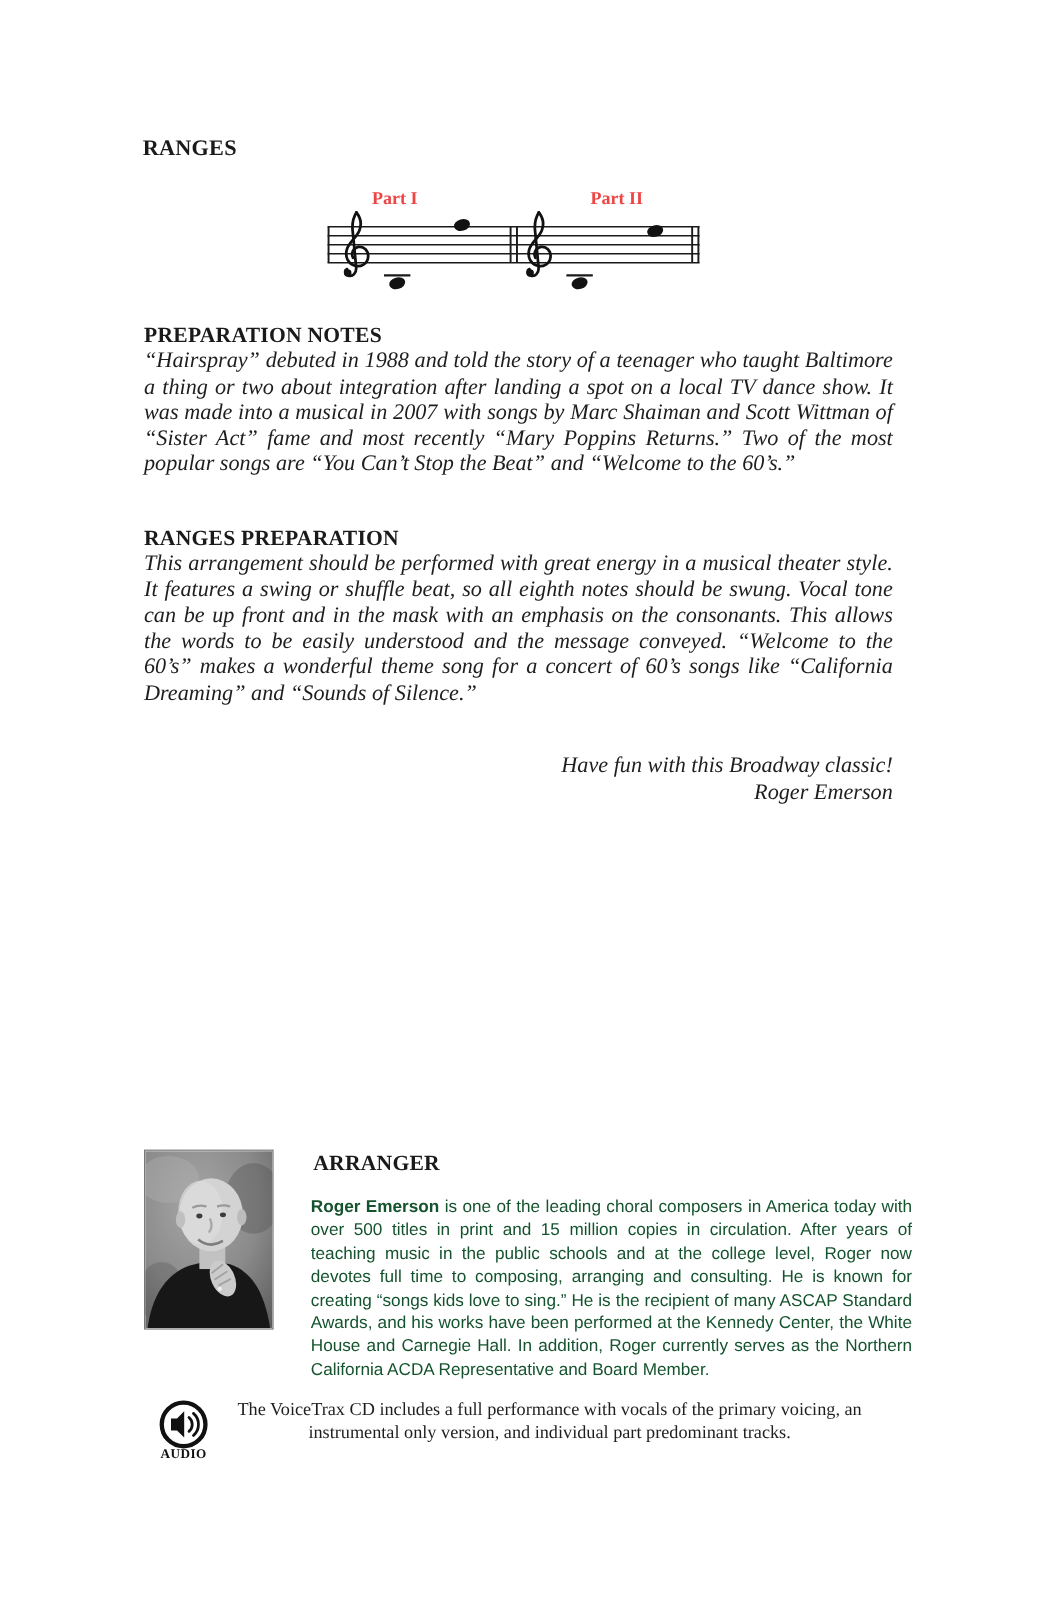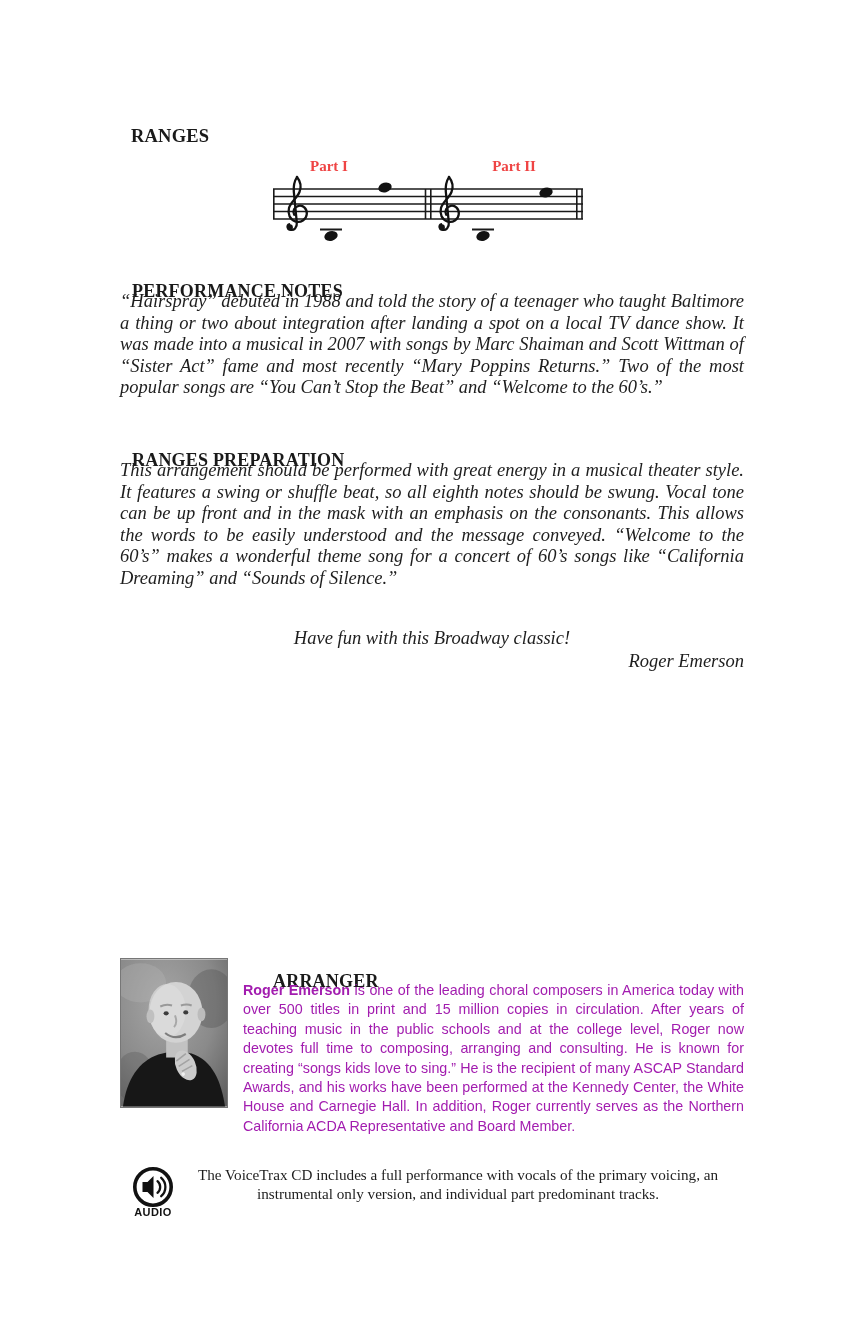--- a/index.html
+++ b/index.html
@@ -12,21 +12,21 @@
     color:#1c1c1c;
     overflow:hidden;
   }
   .abs{position:absolute;}
   .h-serif{
     font-family:"Liberation Serif","DejaVu Serif",serif;
     font-weight:bold;
     font-size:18px;
     letter-spacing:.2px;
     color:#1a1a1a;
-    margin:12px;
+    margin:0;
     text-align:right;
   }
   .body-text{
     font-size:18.5px;
     line-height:21.6px;
     text-align:justify;
     margin:0;
     color:#1e1e1e;
     font-style:italic;
   }
@@ -42,33 +42,33 @@
     font-style:italic;
     text-align:right;
     margin:0;
     color:#1e1e1e;
   }
   .bio-text{
     font-family:"Liberation Sans","DejaVu Sans",sans-serif;
     font-size:14.3px;
     line-height:19.4px;
     text-align:justify;
-    margin:0;
-    color:#a21caf;
+    margin:16px;
+    color:#14532d;
   }
   .bio-text b{font-weight:bold;}
   .voicetrax{
     font-size:15.2px;
     line-height:19px;
     margin:0;
     color:#1e1e1e;
     text-align:center;
   }
   .audio-label{
-    font-family:Liberation Sans, sans-serif;
+    font-family:Liberation Serif, serif;
     font-size:11px;
     font-weight:bold;
     letter-spacing:.4px;
     text-align:center;
     color:#111;
   }
   .photo-frame{border:1px solid #777; box-sizing:border-box;}
 </style>
 </head>
 <body>
@@ -116,27 +116,27 @@
       <ellipse cx="125" cy="37.5" rx="6.8" ry="4.8" transform="rotate(-15 125 37.5)"></ellipse>
     </g>
 
     <g fill="#121212">
       <line x1="212" y1="79.5" x2="234" y2="79.5" stroke="#1a1a1a" stroke-width="2"></line>
       <ellipse cx="223" cy="86" rx="6.8" ry="4.8" transform="rotate(-15 223 86)"></ellipse>
       <ellipse cx="286" cy="42.5" rx="6.8" ry="4.8" transform="rotate(-15 286 42.5)"></ellipse>
     </g>
   </svg>
 
-  <h2 class="abs h-serif" style="left:120px; top:269px;">PERFORMANCE NOTES</h2>
+  <h2 class="abs h-serif" style="left:120px; top:269px;">PREPARATION NOTES</h2>
   <p class="abs body-text" style="left:120px; top:291px; width:624px;">“Hairspray” debuted in 1988 and told the story of a teenager who taught Baltimore a thing or two about integration after landing a spot on a local TV dance show. It was made into a musical in 2007 with songs by Marc Shaiman and Scott Wittman of “Sister Act” fame and most recently “Mary Poppins Returns.” Two of the most popular songs are “You Can’t Stop the Beat” and “Welcome to the 60’s.”</p>
 
   <h2 class="abs h-serif" style="left:120px; top:438px;">RANGES PREPARATION</h2>
   <p class="abs body-text" style="left:120px; top:460px; width:624px;">This arrangement should be performed with great energy in a musical theater style. It features a swing or shuffle beat, so all eighth notes should be swung. Vocal tone can be up front and in the mask with an emphasis on the consonants. This allows the words to be easily understood and the message conveyed. “Welcome to the 60’s” makes a wonderful theme song for a concert of 60’s songs like “California Dreaming” and “Sounds of Silence.”</p>
 
-  <p class="abs body-text" style="left:120px; top:628px; width:624px; text-align:center;">Have fun with this Broadway classic!</p>
+  <p class="abs body-text" style="left:120px; top:628px; width:624px; text-align:right;">Have fun with this Broadway classic!</p>
   <p class="abs signature" style="left:120px; top:651px; width:624px;">Roger Emerson</p>
 
   <svg class="abs photo-frame" style="left:120px; top:958px;" width="108" height="150" viewBox="0 0 108 150">
     <defs>
       <radialGradient id="bgG" cx="40%" cy="30%" r="90%">
         <stop offset="0%" stop-color="#a6a6a6"></stop>
         <stop offset="55%" stop-color="#8a8a8a"></stop>
         <stop offset="100%" stop-color="#5c5c5c"></stop>
       </radialGradient>
     </defs>

